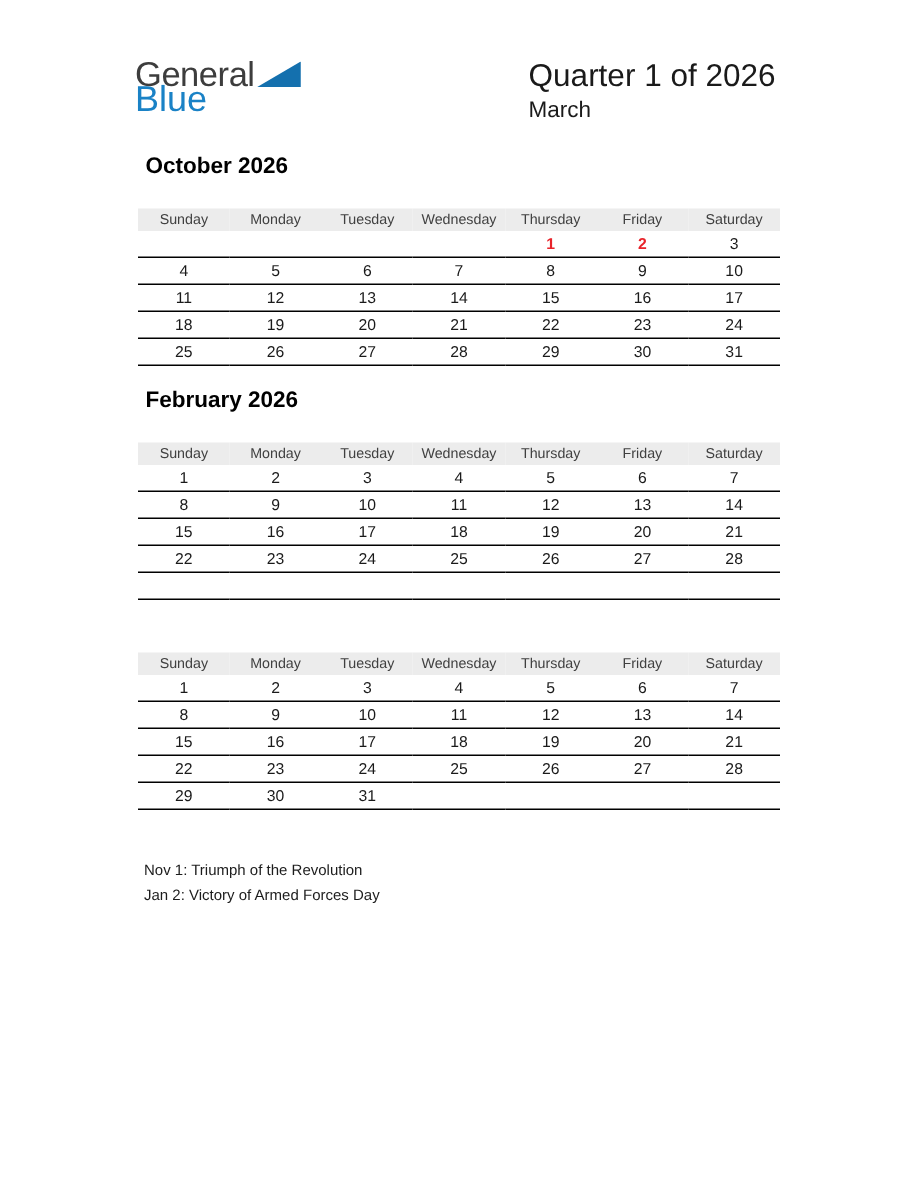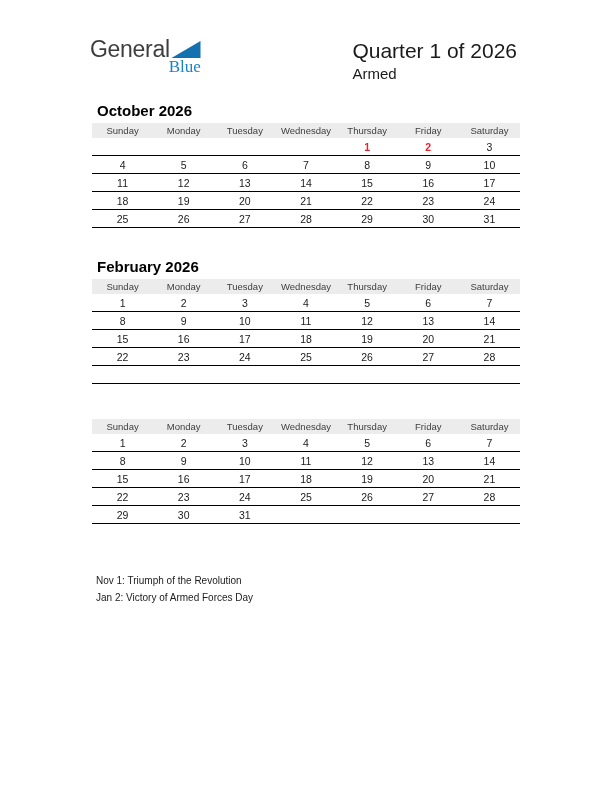--- a/index.html
+++ b/index.html
@@ -10,33 +10,33 @@
     font-family:"Liberation Sans",sans-serif;
     color:#1a1a1a;
     overflow:hidden;
   }
 
   
   .logo{position:absolute;left:90px;top:40px;display:inline-block;}
   .logo-row{display:flex;align-items:flex-start;}
   .logo-general{font-size:23px;line-height:19px;color:#3d3d3d;letter-spacing:-0.3px;}
   .logo-tri{width:30px;height:17px;margin-left:1px;margin-top:1px;fill:var(--logo-triangle,#1470ae);}
-  .logo-blue{font-size:17px;line-height:17px;font-weight:normal;color:var(--logo-blue,#1a82c6);text-align:right;margin-top:-1px;font-family:Liberation Serif, serif;}
+  .logo-blue{font-size:24px;line-height:17px;font-weight:normal;color:var(--logo-blue,#1a82c6);margin-top:-1px;}
 
   .title-block{position:absolute;right:95px;top:37px;text-align:left;}
   .doc-title{font-size:21px;line-height:27px;color:#1a1a1a;}
   .doc-subtitle{font-size:15px;line-height:19px;color:#1a1a1a;}
 
   
   .month{position:absolute;left:92px;width:428px;}
   .m0{top:102px;}
   .m1{top:258px;}
   .m2{top:415px;}
   .month-title{font-size:15px;line-height:17px;font-weight:bold;color:#000000;margin:0 0 0 5px;padding:0;}
-  table.cal{border-collapse:collapse;table-layout:fixed;width:428px;margin-top:4px;}
+  table.cal{border-collapse:collapse;table-layout:fixed;width:428px;margin-top:20px;}
   table.cal th{
     background:var(--head-bg,#ececec);
     color:var(--head-fg,#404040);
     font-weight:normal;font-size:9.5px;
     height:15px;padding:0;text-align:center;
   }
   table.cal td{
     font-size:10.5px;color:#1a1a1a;
     height:17px;padding:0;text-align:center;
     border-bottom:1.5px solid var(--line,#000000);
@@ -57,21 +57,21 @@
         <span class="logo-general">General</span>
         <svg class="logo-tri" viewBox="0 0 29 17" aria-hidden="true">
           <polygon points="0,17 29,0 29,17"></polygon>
         </svg>
       </div>
       <div class="logo-blue">Blue</div>
     </div>
 
     <div class="title-block">
       <div class="doc-title">Quarter 1 of 2026</div>
-      <div class="doc-subtitle">Armed</div>
+      <div class="doc-subtitle">March</div>
     </div>
   </header>
 
   <section class="month m0">
     <h2 class="month-title">October 2026</h2>
     <table class="cal">
         <thead>
           <tr>
             <th>Sunday</th>
             <th>Monday</th>

